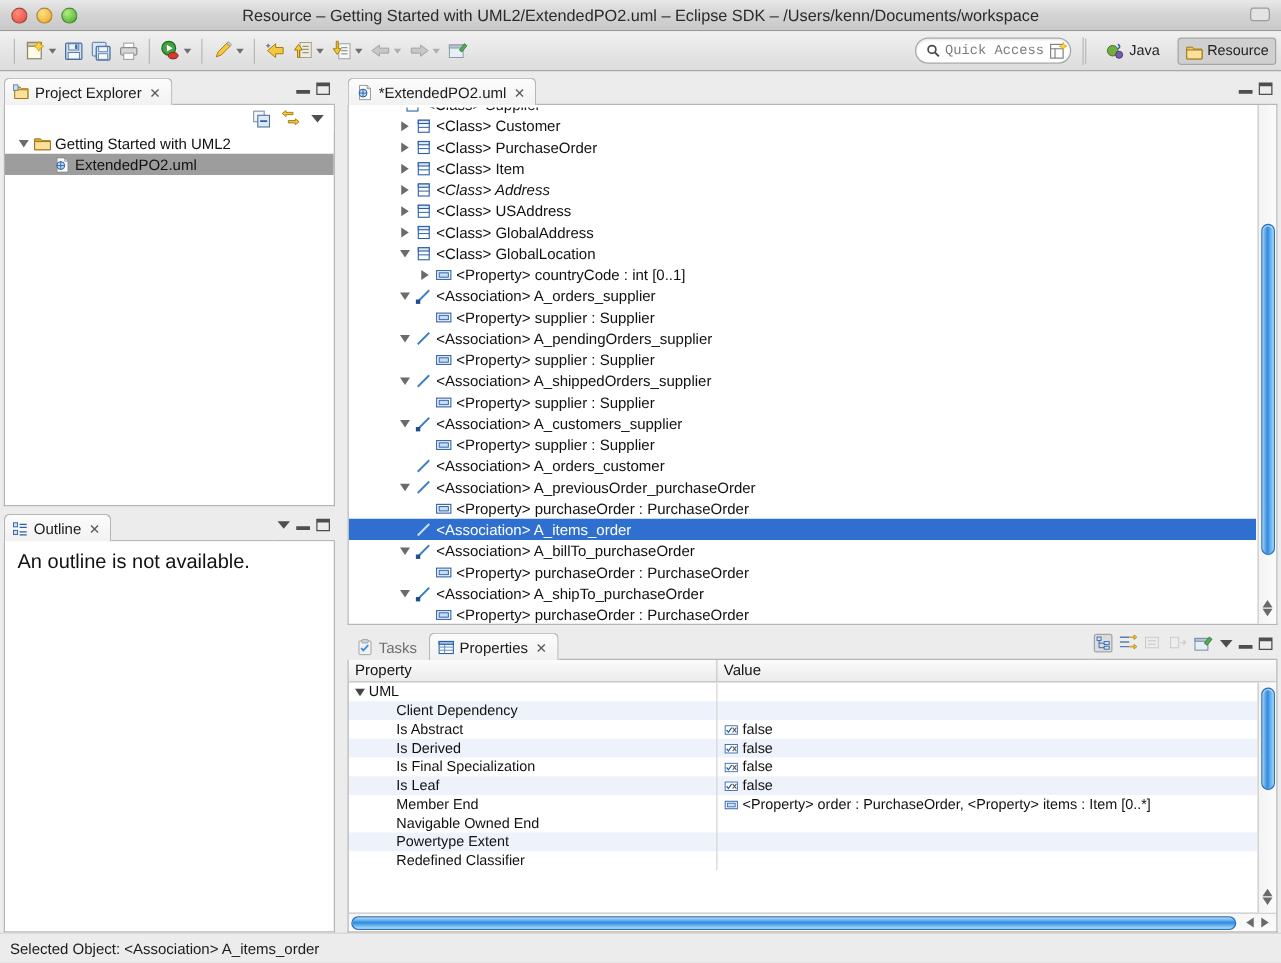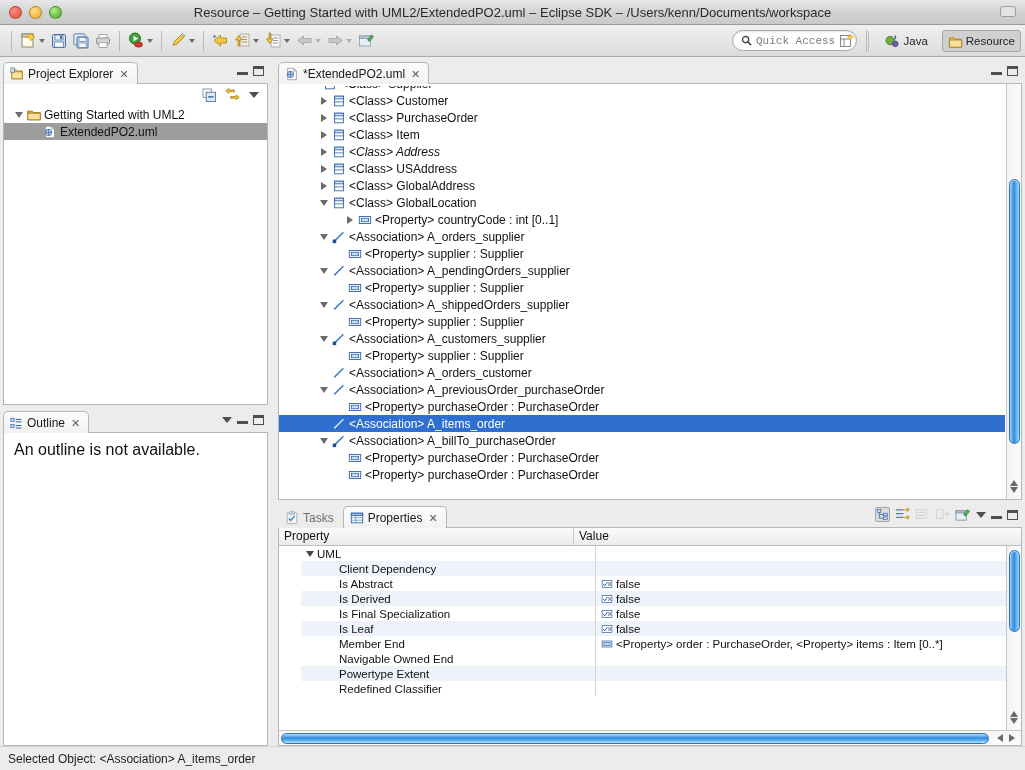--- a/index.html
+++ b/index.html
@@ -581,21 +581,21 @@
                   </div>
                   <div class="ticon">
                     <svg width="14" height="14" viewBox="0 0 16 16">
                       <rect x="3" y="2.5" width="10" height="11" fill="#ffffff" stroke="#2b5fa8" stroke-width="1"></rect>
                       <rect x="3" y="2.5" width="10" height="3" fill="#dbe8f6" stroke="#2b5fa8" stroke-width="1"></rect>
                       <line x1="3" y1="9" x2="13" y2="9" stroke="#2b5fa8" stroke-width=".9"></line>
                     </svg>
                   </div>
                   <span class="tlabel">&lt;Class&gt; GlobalLocation</span>
                 </div>
-                <div class="trow" style="padding-left: 54px; margin-left: 10px;">
+                <div class="trow" style="padding-left: 54px;">
                   <div class="twist">
                     <div class="tri-r"></div>
                   </div>
                   <div class="ticon">
                     <svg width="14" height="14" viewBox="0 0 16 16">
                       <rect x="1.5" y="4" width="13" height="8" fill="#ffffff" stroke="#2b5fa8" stroke-width="1"></rect>
                       <rect x="3.8" y="6" width="8.4" height="4" fill="#c8def3" stroke="#2b5fa8" stroke-width=".9"></rect>
                     </svg>
                   </div>
                   <span class="tlabel">&lt;Property&gt; countryCode : int [0..1]</span>
@@ -739,20 +739,32 @@
                 </div>
                 <div class="trow" style="padding-left: 54px;">
                   <div class="twist"></div>
                   <div class="ticon">
                     <svg width="14" height="14" viewBox="0 0 16 16">
                       <rect x="1.5" y="4" width="13" height="8" fill="#ffffff" stroke="#2b5fa8" stroke-width="1"></rect>
                       <rect x="3.8" y="6" width="8.4" height="4" fill="#c8def3" stroke="#2b5fa8" stroke-width=".9"></rect>
                     </svg>
                   </div>
                   <span class="tlabel">&lt;Property&gt; purchaseOrder : PurchaseOrder</span>
+                </div>
+                <div class="trow" style="padding-left: 38px;">
+                  <div class="twist">
+                    <div class="tri-d"></div>
+                  </div>
+                  <div class="ticon">
+                    <svg width="14" height="14" viewBox="0 0 16 16">
+                      <line x1="2.5" y1="13" x2="13" y2="2.5" stroke="#3d7ec4" stroke-width="1.7"></line>
+                      <rect x="0.8" y="11" width="4" height="4" fill="#1b4f91"></rect>
+                    </svg>
+                  </div>
+                  <span class="tlabel">&lt;Association&gt; A_shipTo_purchaseOrder</span>
                 </div>
                 <div class="trow" style="padding-left: 54px;">
                   <div class="twist"></div>
                   <div class="ticon">
                     <svg width="14" height="14" viewBox="0 0 16 16">
                       <rect x="1.5" y="4" width="13" height="8" fill="#ffffff" stroke="#2b5fa8" stroke-width="1"></rect>
                       <rect x="3.8" y="6" width="8.4" height="4" fill="#c8def3" stroke="#2b5fa8" stroke-width=".9"></rect>
                     </svg>
                   </div>
                   <span class="tlabel">&lt;Property&gt; purchaseOrder : PurchaseOrder</span>
@@ -825,21 +837,21 @@
             <div class="mini-max"></div>
           </div>
         </div>
         <div class="part-body">
           <div id="props-wrap">
             <div class="ptable-head">
               <div class="ch c1">Property</div>
               <div class="ch c2">Value</div>
             </div>
             <div style="flex:1 1 auto;display:flex;min-height:0;">
-              <div class="ptable-body" id="prop-rows" style="flex:1 1 auto;padding-left:22px;">
+              <div class="ptable-body" id="prop-rows" style="flex:1 1 auto;">
                   <div class="prow">
                     <div class="pc1">
                       <span style="display:inline-block;width:0;height:0;border-left:4.5px solid transparent;border-right:4.5px solid transparent;border-top:6px solid #444;margin-right:3px;"></span>
                       <span>UML</span>
                     </div>
                     <div class="pc2"></div>
                   </div>
                   <div class="prow alt">
                     <div class="pc1 pindent">
                       <span>Client Dependency</span>

